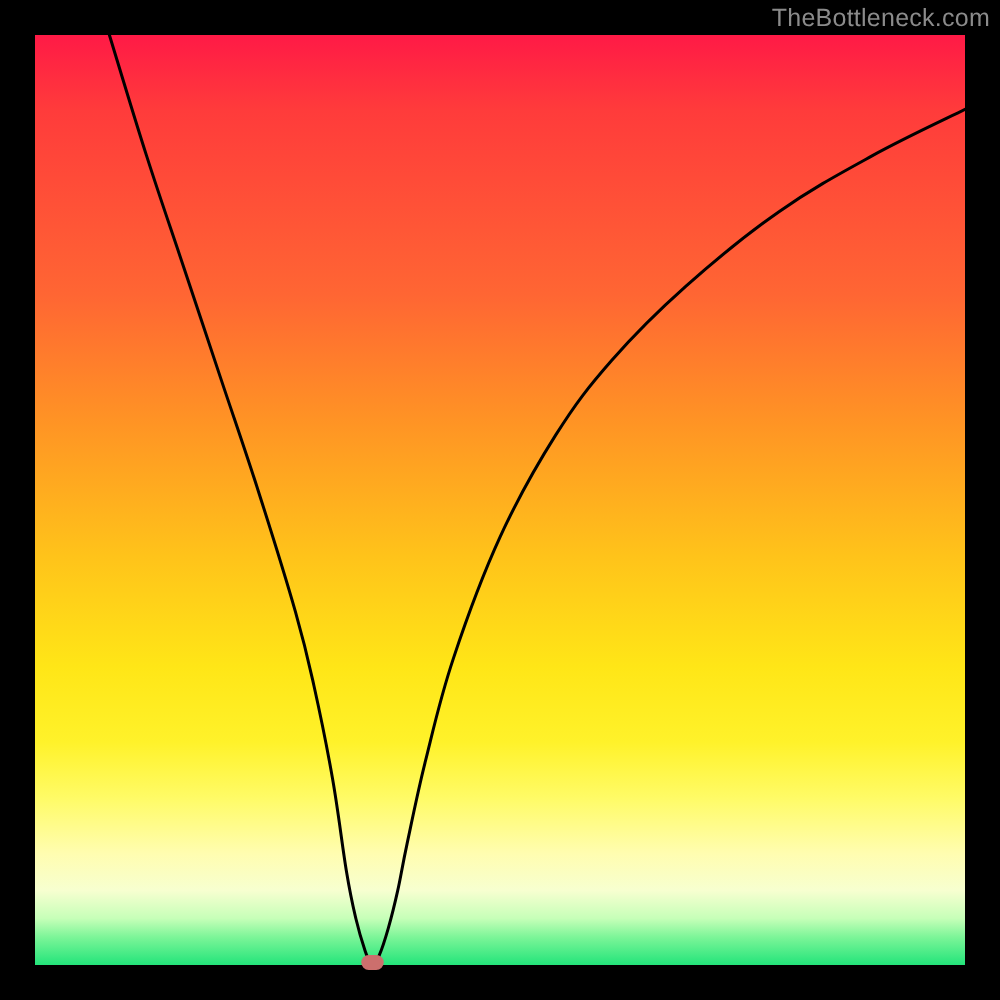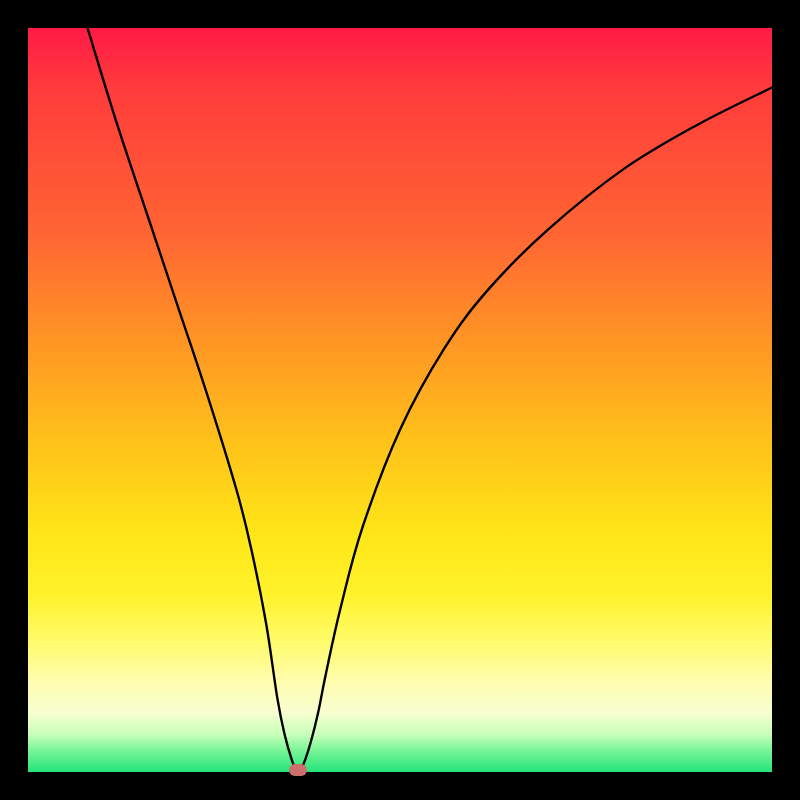--- a/index.html
+++ b/index.html
@@ -73,13 +73,14 @@
 </head>
 <body>
 
 <div class="frame">
   <div class="plot">
     <svg class="curve" viewBox="0 0 744 744" preserveAspectRatio="none">
       <path id="curve-path" d="M 59.52 0 C 64.8768 17.409600000000005, 78.5664 63.24000000000003, 89.28 96.72000000000003 C 99.9936 130.20000000000002, 108.3264 153.85920000000002, 119.04 186 C 129.7536 218.14079999999998, 138.08640000000003 243.13919999999996, 148.8 275.28 C 159.5136 307.4208, 167.8464 331.08, 178.56 364.56 C 189.27360000000002 398.04, 200.28480000000002 433.1568, 208.32000000000002 461.28 C 216.35520000000002 489.40319999999997, 217.8432 496.6943999999999, 223.2 520.8 C 228.55679999999998 544.9055999999999, 233.39280000000002 568.416, 238.08 595.2 C 242.7672 621.984, 245.892 649.5120000000001, 249.24 669.6 C 252.58800000000002 689.688, 254.0016 695.4168, 256.68 706.8 C 259.3584 718.1831999999999, 262.1112 726.8136000000001, 264.12 732.84 C 266.1288 738.8664, 266.50079999999997 738.9408, 267.84 740.28 C 269.1792 741.6192, 270.2208 740.9496, 271.56 740.28 C 272.8992 739.6103999999999, 273.27119999999996 741.2471999999999, 275.28 736.56 C 277.2888 731.8728, 280.0416 723.6144, 282.72 714.24 C 285.39840000000004 704.8656, 287.4816 696.5328000000001, 290.16 684.48 C 292.83840000000004 672.4272, 293.5824 666.0287999999999, 297.6 647.28 C 301.61760000000004 628.5312, 305.784 607.1039999999999, 312.47999999999996 580.3199999999999 C 319.17599999999993 553.536, 324.0864 530.6208, 334.8 498.48 C 345.5136 466.3392, 357.2688 433.9008, 372 401.76 C 386.7312 369.6192, 400.56960000000004 345.3648, 416.64000000000004 319.92 C 432.71040000000005 294.47520000000003, 442.5312 281.8272, 461.28 260.4 C 480.02879999999993 238.97279999999998, 496.6943999999999 222.3072, 520.8 200.88 C 544.9055999999999 179.4528, 568.416 160.1088, 595.2 141.36 C 621.984 122.61120000000003, 642.816 111.45120000000003, 669.6 96.72000000000003 C 696.384 81.98880000000003, 730.608 66.216, 744 59.51999999999998" fill="none" stroke="#000" stroke-width="2.4" stroke-linecap="round" stroke-linejoin="round"></path>
     </svg>
     <div id="marker" class="marker" style="left: 270.072px; top: 741.768px; background: rgb(204, 111, 109);"></div>
   </div>
+  <div class="watermark">TheBottleneck.com</div>
 </div>
 
 </body></html>

